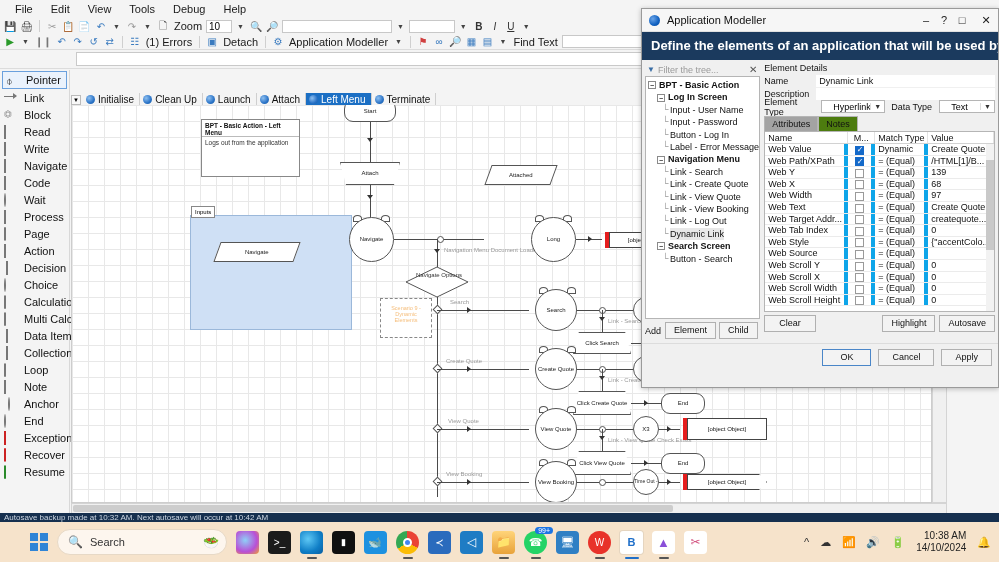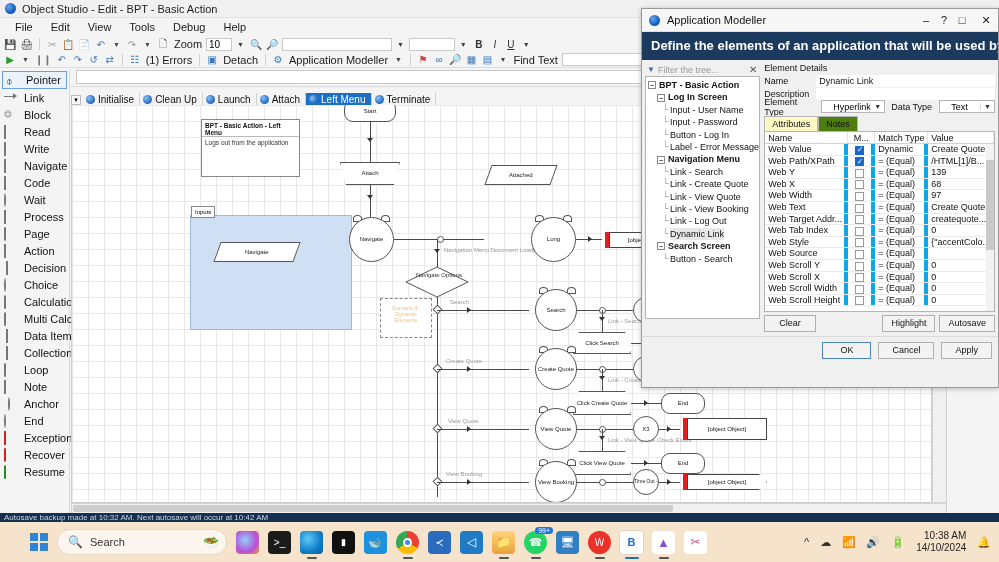--- a/index.html
+++ b/index.html
@@ -148,21 +148,21 @@
   .sechdr { font-size:9px; color:#111; padding-bottom:1px; }
   .frow { display:flex; align-items:center; height:13px; }
   .frow .fl { width:52px; font-size:9px; color:#111; }
   .frow .fv { flex:1; font-size:9px; color:#111; }
   .frow .fv.boxed { background:#fff; height:12px; line-height:12px; padding-left:3px;}
   .selwrap { position:relative; height:13px; border:1px solid #b5b5b5; background:#fff; display:flex; align-items:center; }
   .selwrap .sv { flex:1; font-size:9px; padding-left:11px; white-space:nowrap; overflow:hidden;}
   .selwrap .sc { font-size:7px; color:#333; padding:0 3px; border-left:1px solid #ddd;}
   .tabs2 { display:flex; margin-top:3px; }
   .tab2 { font-size:9px; padding:2px 7px; border:1px solid #b5b5b5; border-bottom:none; background:#4d7c0f; color:#111;}
-  .tab2.on { background:#fef9c3; }
+  .tab2.on { background:#a3a3a3; }
   .grid { border:1px solid #b5b5b5; background:#fff; height:181px; overflow:hidden; position:relative;}
   .gh { display:flex; height:12px; border-bottom:1px solid #d2d2d2; background:#fff;}
   .gh div { font-size:9px; color:#111; padding-left:3px; line-height:12px; border-right:1px solid #e2e2e2;}
   .gr { display:flex; height:11.6px; align-items:center; border-bottom:1px solid #ebebeb;}
   .gr > div { font-size:9px; color:#111; padding-left:3px; overflow:hidden; white-space:nowrap; border-right:4px solid #0ea5e9; height:100%; line-height:11.6px;}
   .c-name { width:83px; } .c-m { width:27px; text-align:center; padding-left:0 !important;}
   .c-mt { width:53px; } .c-val { flex:1; }
   .cbx { display:inline-block; width:9px;height:9px;border:1px solid #9a9a9a;background:#fff; vertical-align:middle; margin-top:1px;}
   .cbx.on { background:#1469c9; border-color:#1469c9; position:relative;}
   .cbx.on:after { content:"\2713"; position:absolute; left:0.5px; top:-2.5px; font-size:8px; color:#fff;}
@@ -186,24 +186,20 @@
   .tbright { display:flex; align-items:center; gap:11px; padding-right:8px;}
   .sysicon { font-size:11px; color:#333;}
   .clock { font-size:10px; color:#222; text-align:right; line-height:12px;}
   .tbsel { background:#fffaf3; box-shadow:0 0 0 1px #e5d5c0; }
 </style>
 </head>
 <body>
 
 <div id="app-window">
 
-  <div class="titlebar">
-    <div class="tb-icon"></div>
-    <div class="tb-text">Object Studio  - Edit - BPT - Basic Action</div>
-  </div>
 
   <div class="menubar">
     <div class="mi">File</div>
     <div class="mi">Edit</div>
     <div class="mi">View</div>
     <div class="mi">Tools</div>
     <div class="mi">Debug</div>
     <div class="mi">Help</div>
   </div>
 
@@ -661,20 +657,25 @@
             <span>Dynamic Link</span>
           </div>
         <div class="tnode grp">
             <span class="exp">−</span>
             <span>Search Screen</span>
           </div>
         <div class="tnode leaf">
             <span>Button - Search</span>
           </div>
       </div>
+      <div class="addrow">
+        <span class="al">Add</span>
+        <button class="btn">Element</button>
+        <button class="btn">Child</button>
+      </div>
     </div>
 
     <div class="rightpane">
       <div class="sechdr">Element Details</div>
       <div class="frow">
         <div class="fl">Name</div>
         <div class="fv boxed">Dynamic Link</div>
       </div>
       <div class="frow">
         <div class="fl">Description</div>

